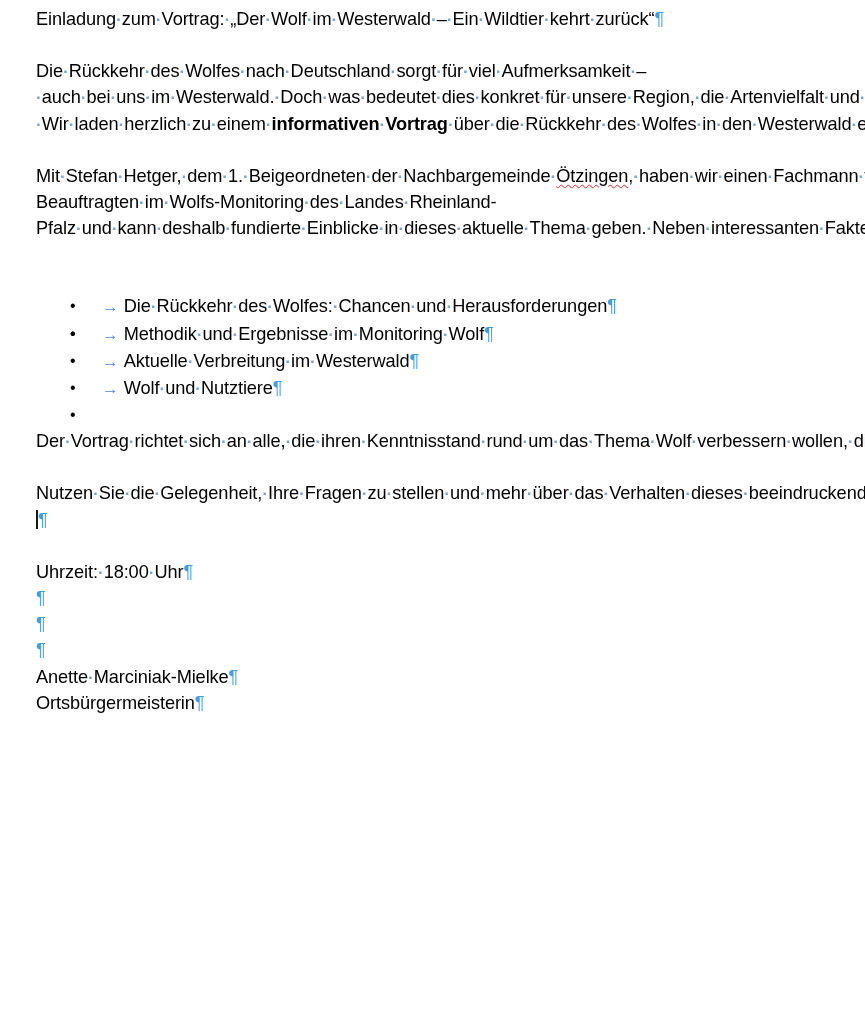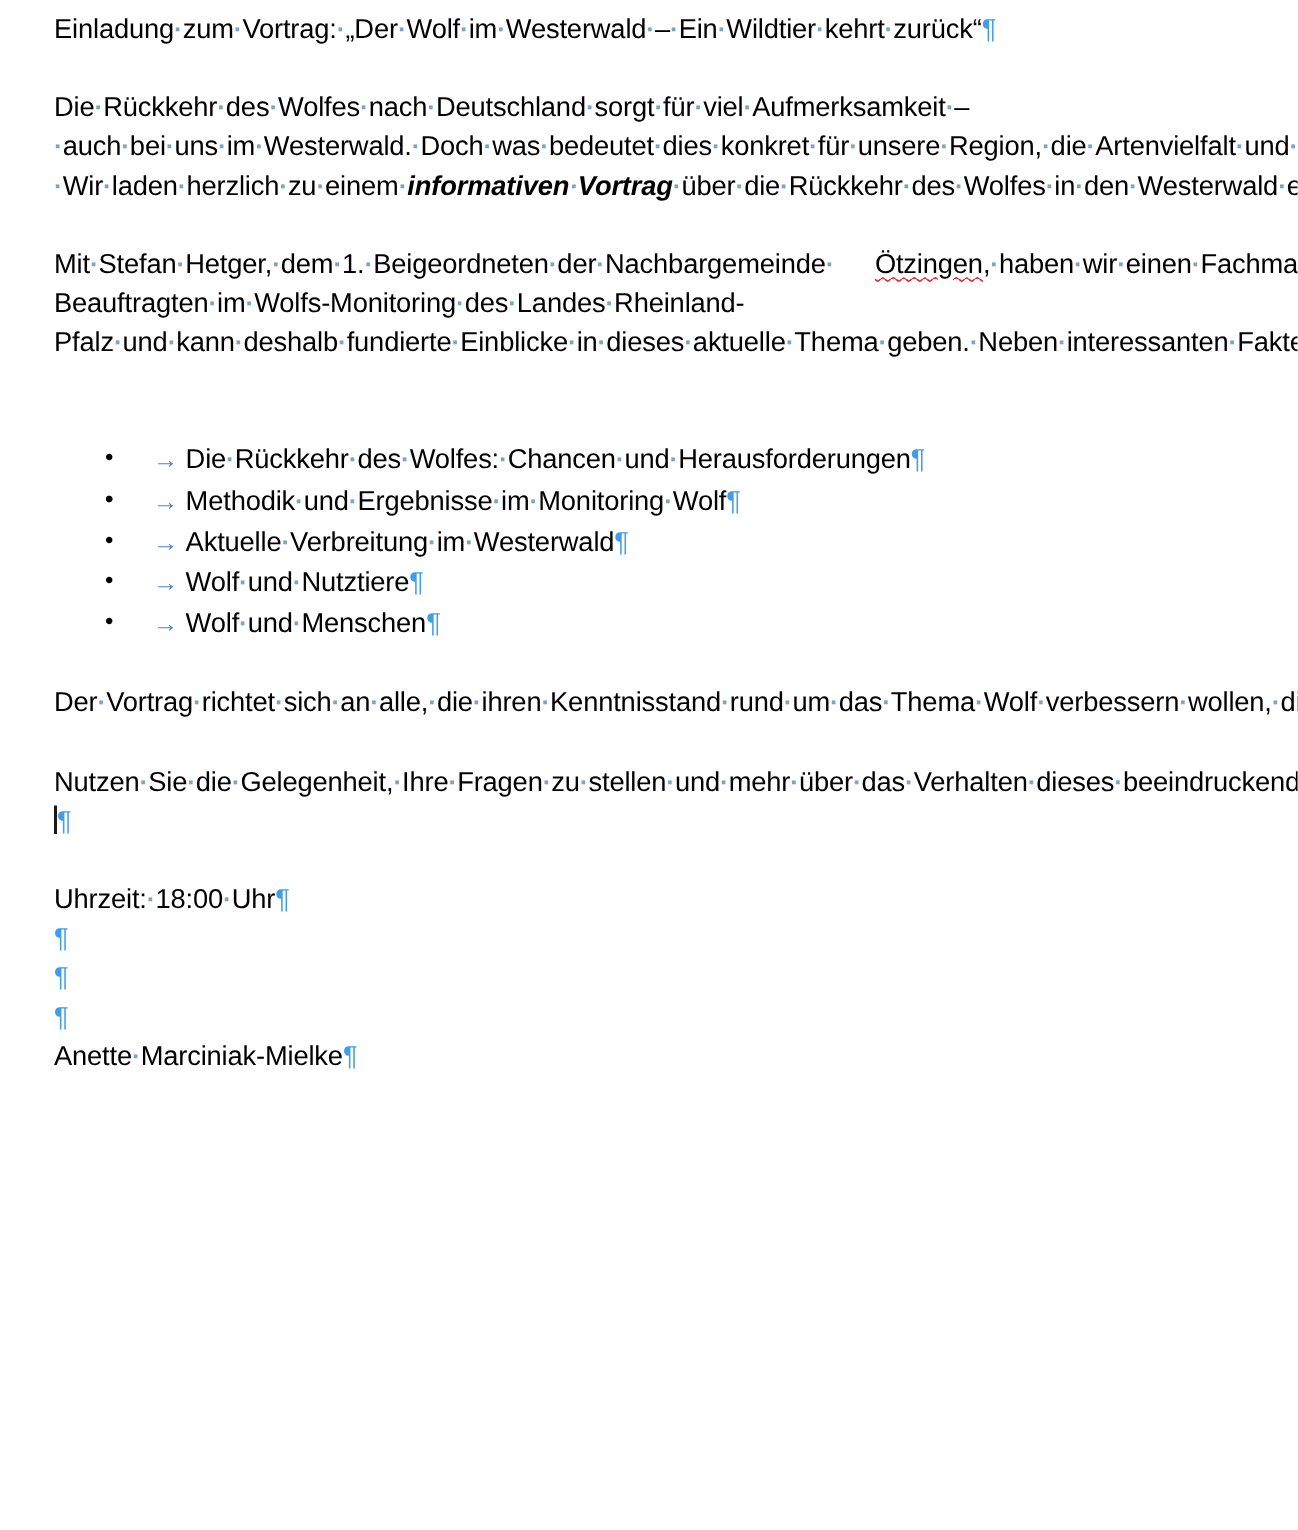--- a/index.html
+++ b/index.html
@@ -39,21 +39,21 @@
     text-justify: inter-word;
     margin: 0;
     letter-spacing: -0.1px;
     word-spacing: 0px;
     color: #000000;
     -webkit-hyphens: none;
     hyphens: none;
   }
   .p.last-line-left { text-align-last: left; }
 
-  .p.bold, .bold { font-weight: bold; font-style: italic; }
+  .p.bold, .bold { font-weight: bold; }
 
   
   .p.empty { text-align: left; }
 
   
   .gap-1 { height: 26px; }
   .gap-2 { height: 26px; }
 
   
   .pilcrow {
@@ -73,21 +73,20 @@
     letter-spacing: 0;
     font-size: 0.92em;
     padding: 0 5px 0 1px;
   }
 
   
   .misspelled {
     text-decoration: underline wavy #e8252a;
     text-decoration-thickness: 1.4px;
     text-underline-offset: 2px;
-    margin-left: 27px;
   }
 
   
   .caret {
     display: inline-block;
     width: 2px;
     height: 19px;
     background: #1a1a1a;
     vertical-align: -3px;
     margin: 0 0 0 0;
@@ -145,21 +144,21 @@
 
 
     <div class="gap-2"></div>
 
     <ul class="bullets" id="bullet-list">
         <li><span class="bullet-glyph">•</span><span class="li-inner"><span class="tabarrow">→</span><span>Die<span class="dot">·</span>Rückkehr<span class="dot">·</span>des<span class="dot">·</span>Wolfes:<span class="dot">·</span>Chancen<span class="dot">·</span>und<span class="dot">·</span>Herausforderungen</span><span class="pilcrow">¶</span></span></li>
         <li><span class="bullet-glyph">•</span></li>
         <li><span class="bullet-glyph">•</span><span class="li-inner"><span class="tabarrow">→</span><span>Methodik<span class="dot">·</span>und<span class="dot">·</span>Ergebnisse<span class="dot">·</span>im<span class="dot">·</span>Monitoring<span class="dot">·</span>Wolf</span><span class="pilcrow">¶</span></span></li>
         <li><span class="bullet-glyph">•</span><span class="li-inner"><span class="tabarrow">→</span><span>Aktuelle<span class="dot">·</span>Verbreitung<span class="dot">·</span>im<span class="dot">·</span>Westerwald</span><span class="pilcrow">¶</span></span></li>
         <li><span class="bullet-glyph">•</span><span class="li-inner"><span class="tabarrow">→</span><span>Wolf<span class="dot">·</span>und<span class="dot">·</span>Nutztiere</span><span class="pilcrow">¶</span></span></li>
-        <li><span class="bullet-glyph">•</span><span class="li-inner"><span class="tabarrow">→</span><span>Wolf<span class="dot">·</span>und<span class="dot">·</span>Menschen</span><span class="pilcrow">¶</span></span></li>
+        <li><span class="bullet-glyph">•</span></li>
       </ul>
 
     <div class="gap-2"></div>
 
     <p class="p"><span id="t-aud">Der<span class="dot">·</span>Vortrag<span class="dot">·</span>richtet<span class="dot">·</span>sich<span class="dot">·</span>an<span class="dot">·</span>alle,<span class="dot">·</span>die<span class="dot">·</span>ihren<span class="dot">·</span>Kenntnisstand<span class="dot">·</span>rund<span class="dot">·</span>um<span class="dot">·</span>das<span class="dot">·</span>Thema<span class="dot">·</span>Wolf<span class="dot">·</span>verbessern<span class="dot">·</span>wollen,<span class="dot">·</span>diesichfürdenNaturschutzunddasZusammenlebenmitdemWolf,füreineKoexistenzinteressieren.Erzieltdaraufab,Ängsteabzubauen,Verständniszufördernundaufzuklären,wiewirdenWolfalsTeilunsererNaturschützenundrespektvollmitihmumgehenkönnen.</span></p>
 
     <div class="gap-1"></div>
 
     <p class="p last-line-left"><span id="t-inv">Nutzen<span class="dot">·</span>Sie<span class="dot">·</span>die<span class="dot">·</span>Gelegenheit,<span class="dot">·</span>Ihre<span class="dot">·</span>Fragen<span class="dot">·</span>zu<span class="dot">·</span>stellen<span class="dot">·</span>und<span class="dot">·</span>mehr<span class="dot">·</span>über<span class="dot">·</span>das<span class="dot">·</span>Verhalten<span class="dot">·</span>dieses<span class="dot">·</span>beeindruckendenWildtiereszuerfahren.</span><span class="caret"></span><span class="pilcrow">¶</span></p>
 
@@ -171,15 +170,16 @@
 
     <p class="p empty"><span class="pilcrow">¶</span></p>
 
 
     <p class="p empty"><span class="pilcrow">¶</span></p>
 
     <p class="p empty"><span class="pilcrow">¶</span></p>
 
     <p class="p plain"><span id="t-signame">Anette<span class="dot">·</span>Marciniak-Mielke</span><span class="pilcrow">¶</span></p>
 
+    <p class="p plain"><span id="t-sigrole">Ortsbürgermeisterin</span><span class="pilcrow">¶</span></p>
 
   </div>
 </div>
 
 </body></html>

